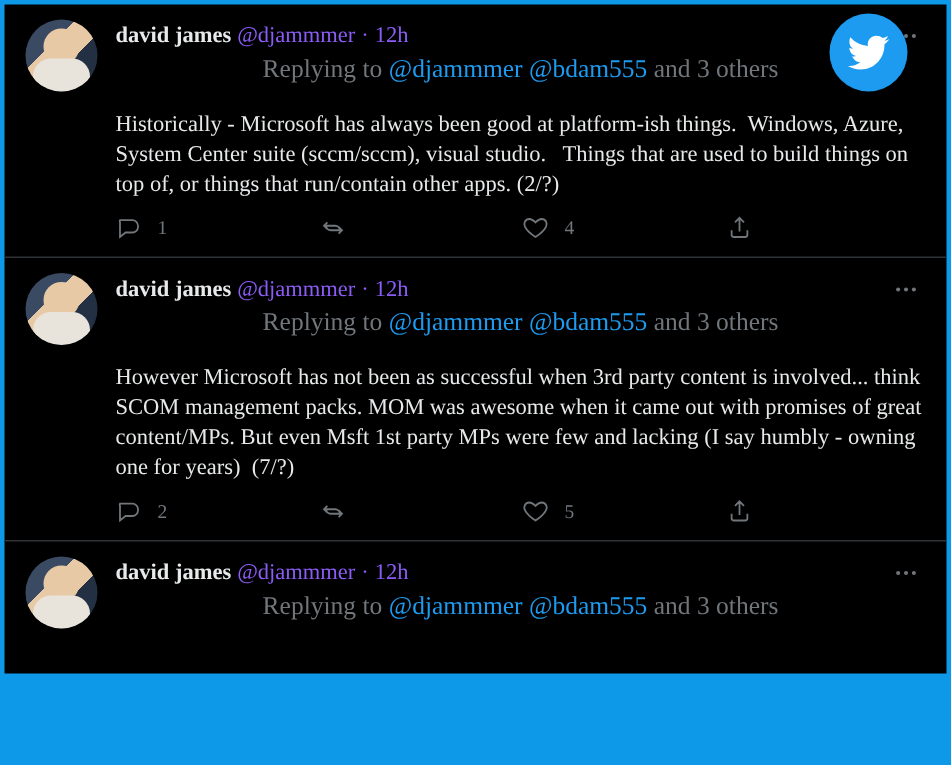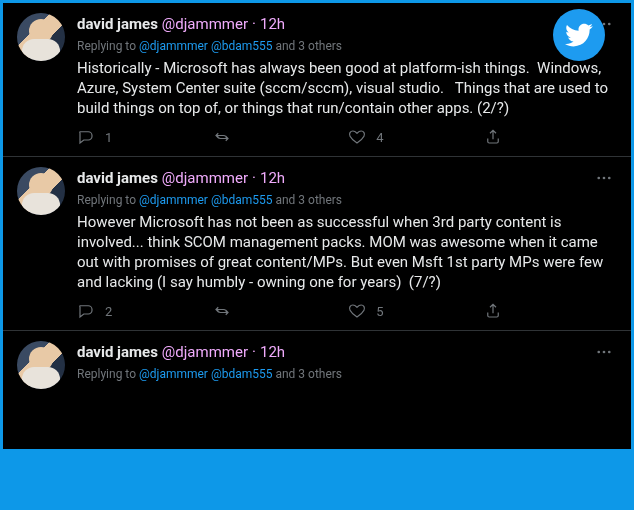--- a/index.html
+++ b/index.html
@@ -10,20 +10,21 @@
     height: 510px;
     overflow: hidden;
   }
   .frame {
     width: 634px;
     height: 452px;
     background: #000;
     border: 3px solid #0d98e8;
     position: relative;
     overflow: hidden;
+    font-family: Liberation Serif, serif;
   }
   .twitter-badge {
     position: absolute;
     right: 26px;
     top: 6px;
     width: 52px;
     height: 52px;
     background: #1d9bf0;
     border-radius: 50%;
     display: flex;
@@ -67,41 +68,42 @@
   }
   .col { flex: 1; min-width: 0; }
   .header-row {
     display: flex;
     align-items: center;
     gap: 4px;
     font-size: 15px;
     line-height: 20px;
   }
   .author-name { color: #e7e9ea; font-weight: 700; }
-  .handle, .sep, .time { color: #f0abfc; }
+  .handle, .sep, .time { color: #8b5cf6; }
   .more-btn {
     margin-left: auto;
     color: #71767b;
     padding: 2px 4px;
     cursor: pointer;
     display:flex;align-items:center;justify-content:center;
   }
   .more-btn svg{width:18px;height:18px;fill:#71767b;}
   .reply-row {
-    font-size: 12px;
+    font-size: 17px;
     line-height: 20px;
     color: #71767b;
     margin-top: 1px;
+    text-align: center;
   }
   .reply-row .mention { color: #1d9bf0; }
   .body-text {
     color: #e7e9ea;
     font-size: 15px;
     line-height: 20px;
-    margin-top: 2px;
+    margin-top: 17px;
     white-space: pre-wrap;
     word-wrap: break-word;
   }
   .actions {
     display: flex;
     align-items: center;
     justify-content: space-between;
     max-width: 425px;
     margin-top: 10px;
     margin-bottom: 4px;

